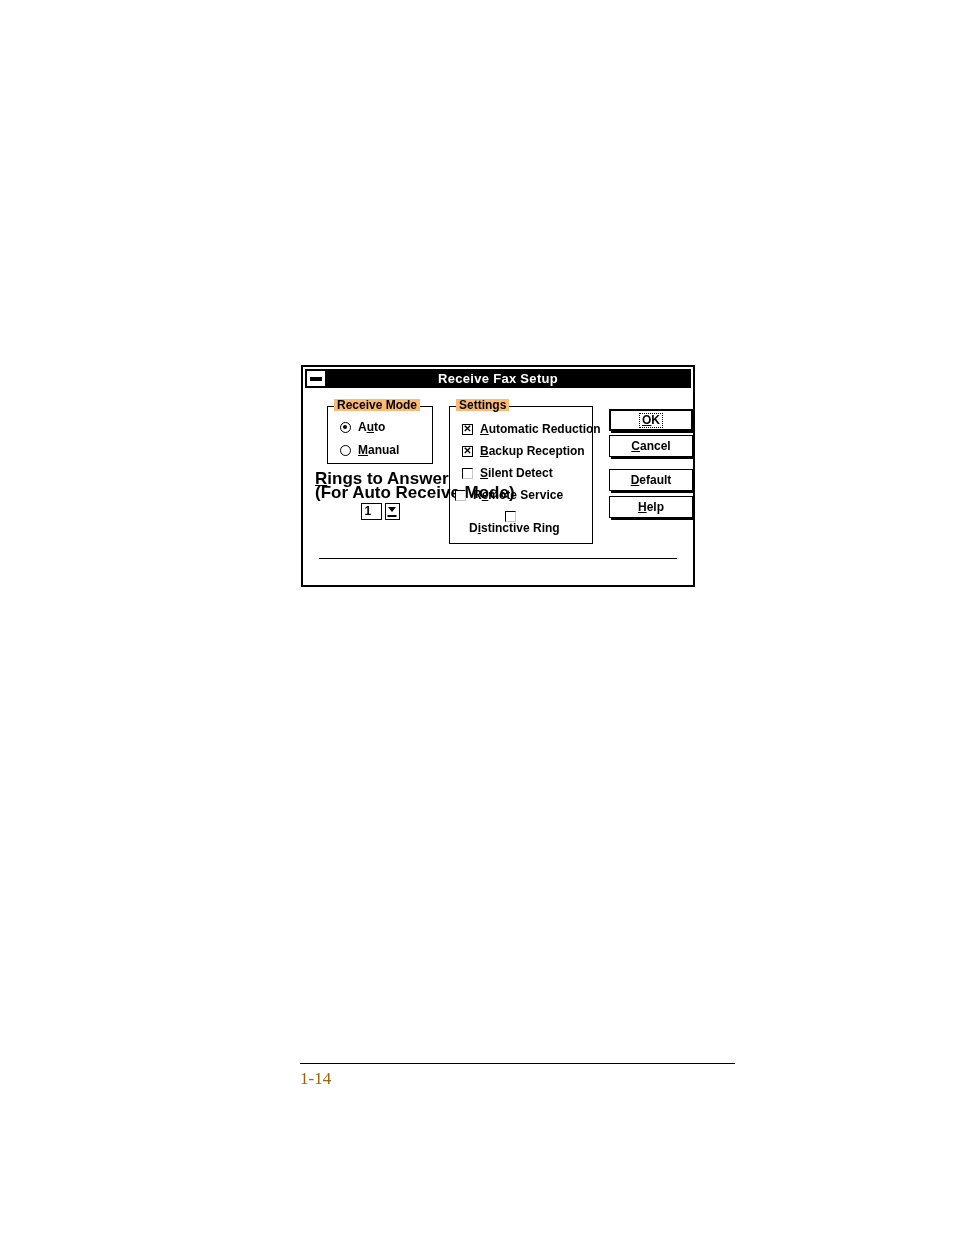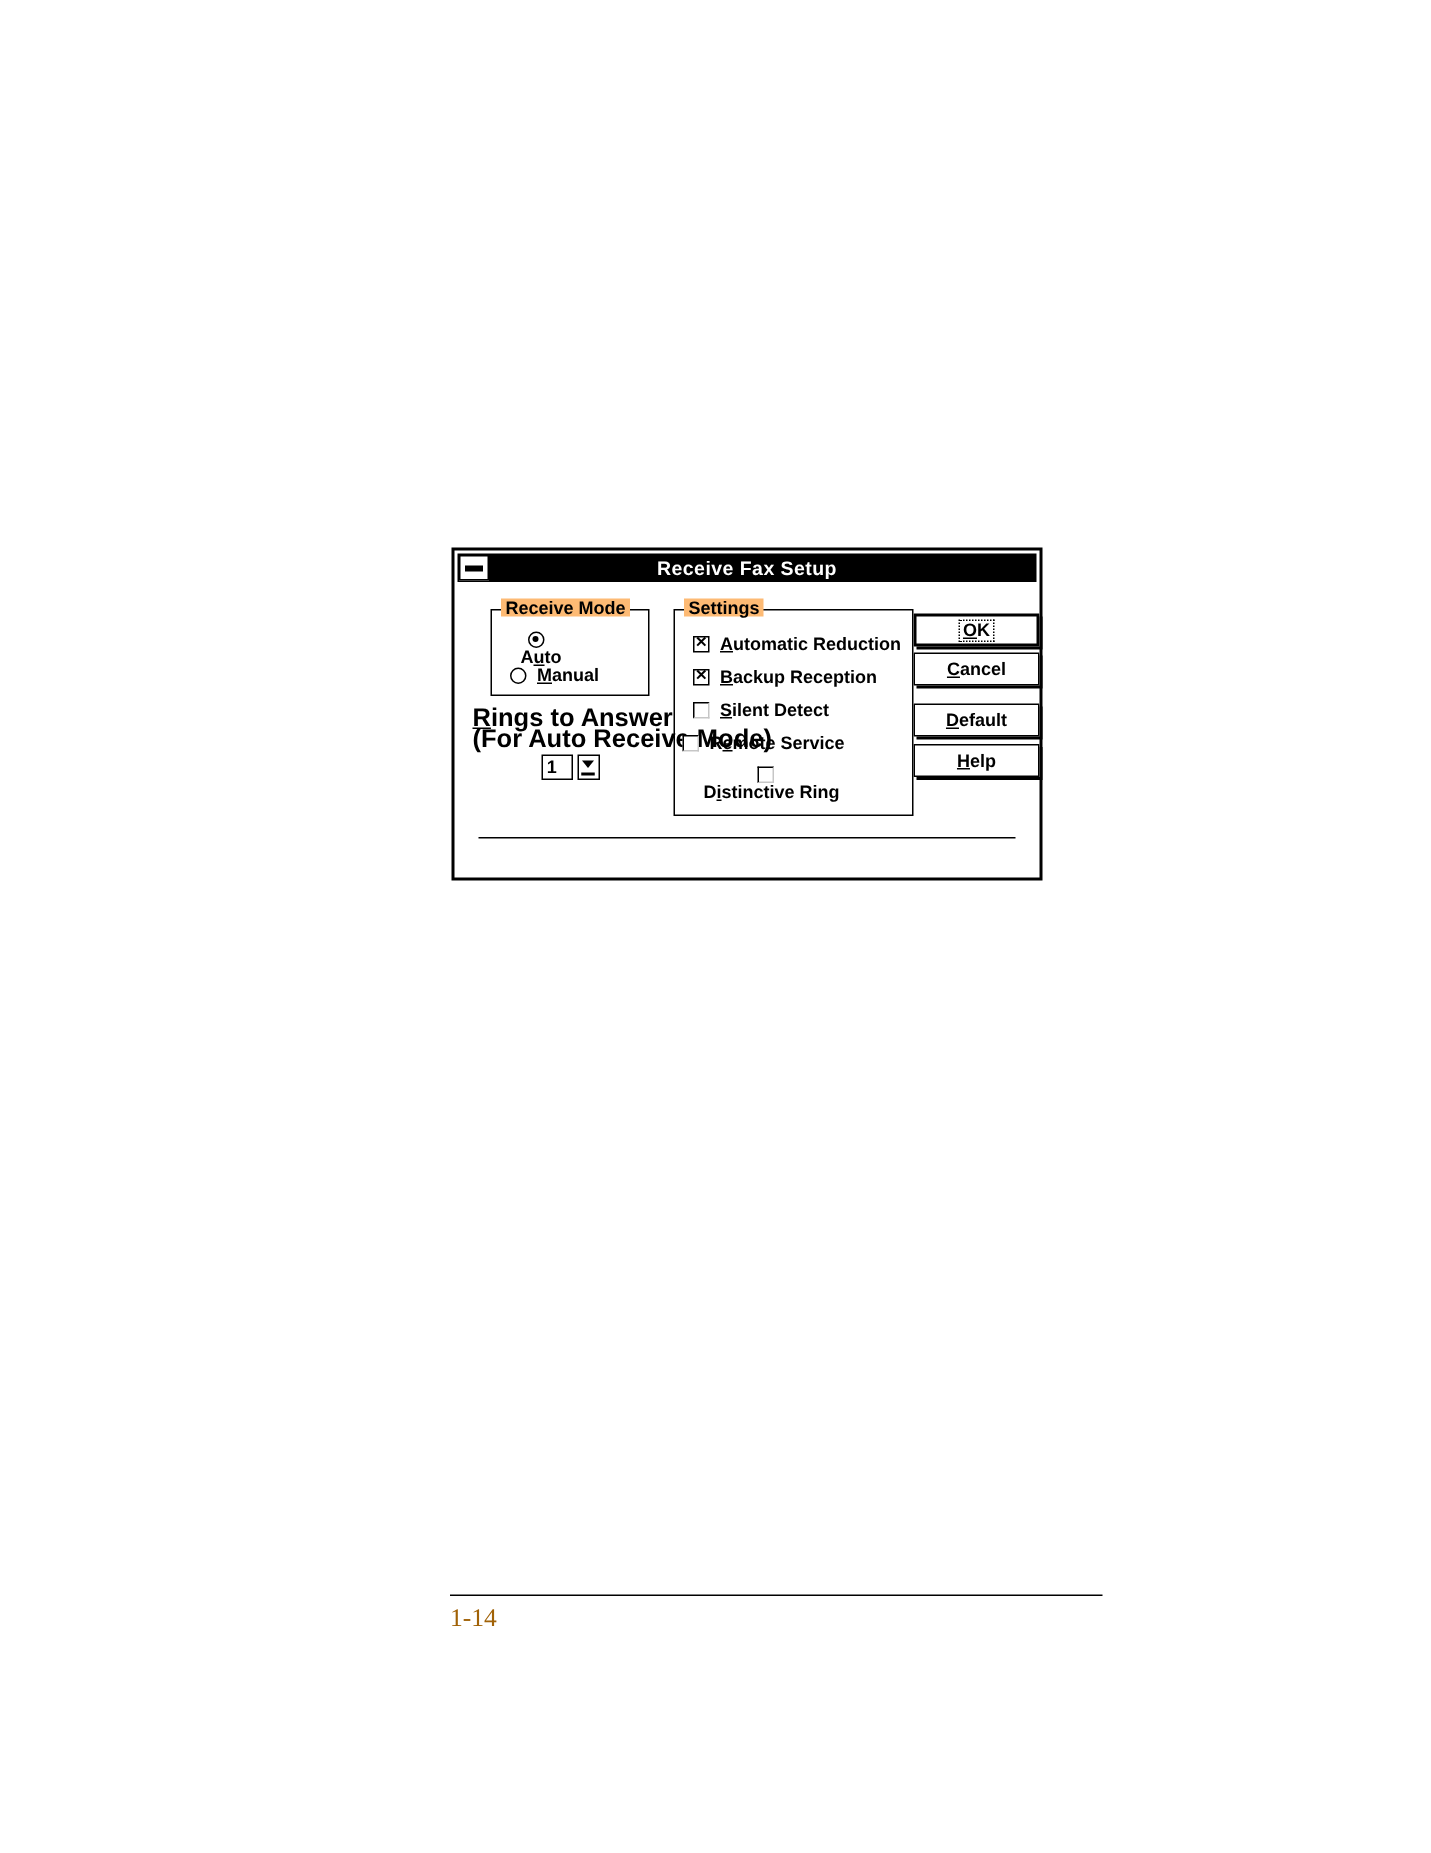--- a/index.html
+++ b/index.html
@@ -105,21 +105,21 @@
 
   #receive-mode-group {
     left: 22px;
     top: 18px;
     width: 106px;
     height: 58px;
   }
   #settings-group {
     left: 144px;
     top: 18px;
-    width: 160px;
+    width: 144px;
     height: 138px;
     text-decoration: underline;
   }
 
   
   .radio-row {
     position: absolute;
     display: flex;
     align-items: center;
     white-space: nowrap;
@@ -329,21 +329,21 @@
         <div class="ctrl-menu-dash"></div>
       </div>
       <div class="titlebar-text">Receive Fax Setup</div>
     </div>
 
     <div class="client">
 
       <div class="groupbox" id="receive-mode-group">
         <div class="group-title">Receive Mode</div>
 
-        <div class="radio-row" style="left:12px; top:14px;flex-direction:column;">
+        <div class="radio-row" style="left:12px; top:14px;">
           <span class="radio-mark on"></span>
           <span class="radio-label"><span>A</span><u>u</u><span>to</span></span>
         </div>
 
         <div class="radio-row" style="left:12px; top:37px;">
           <span class="radio-mark"></span>
           <span class="radio-label"><span></span><u>M</u><span>anual</span></span>
         </div>
       </div>
 

